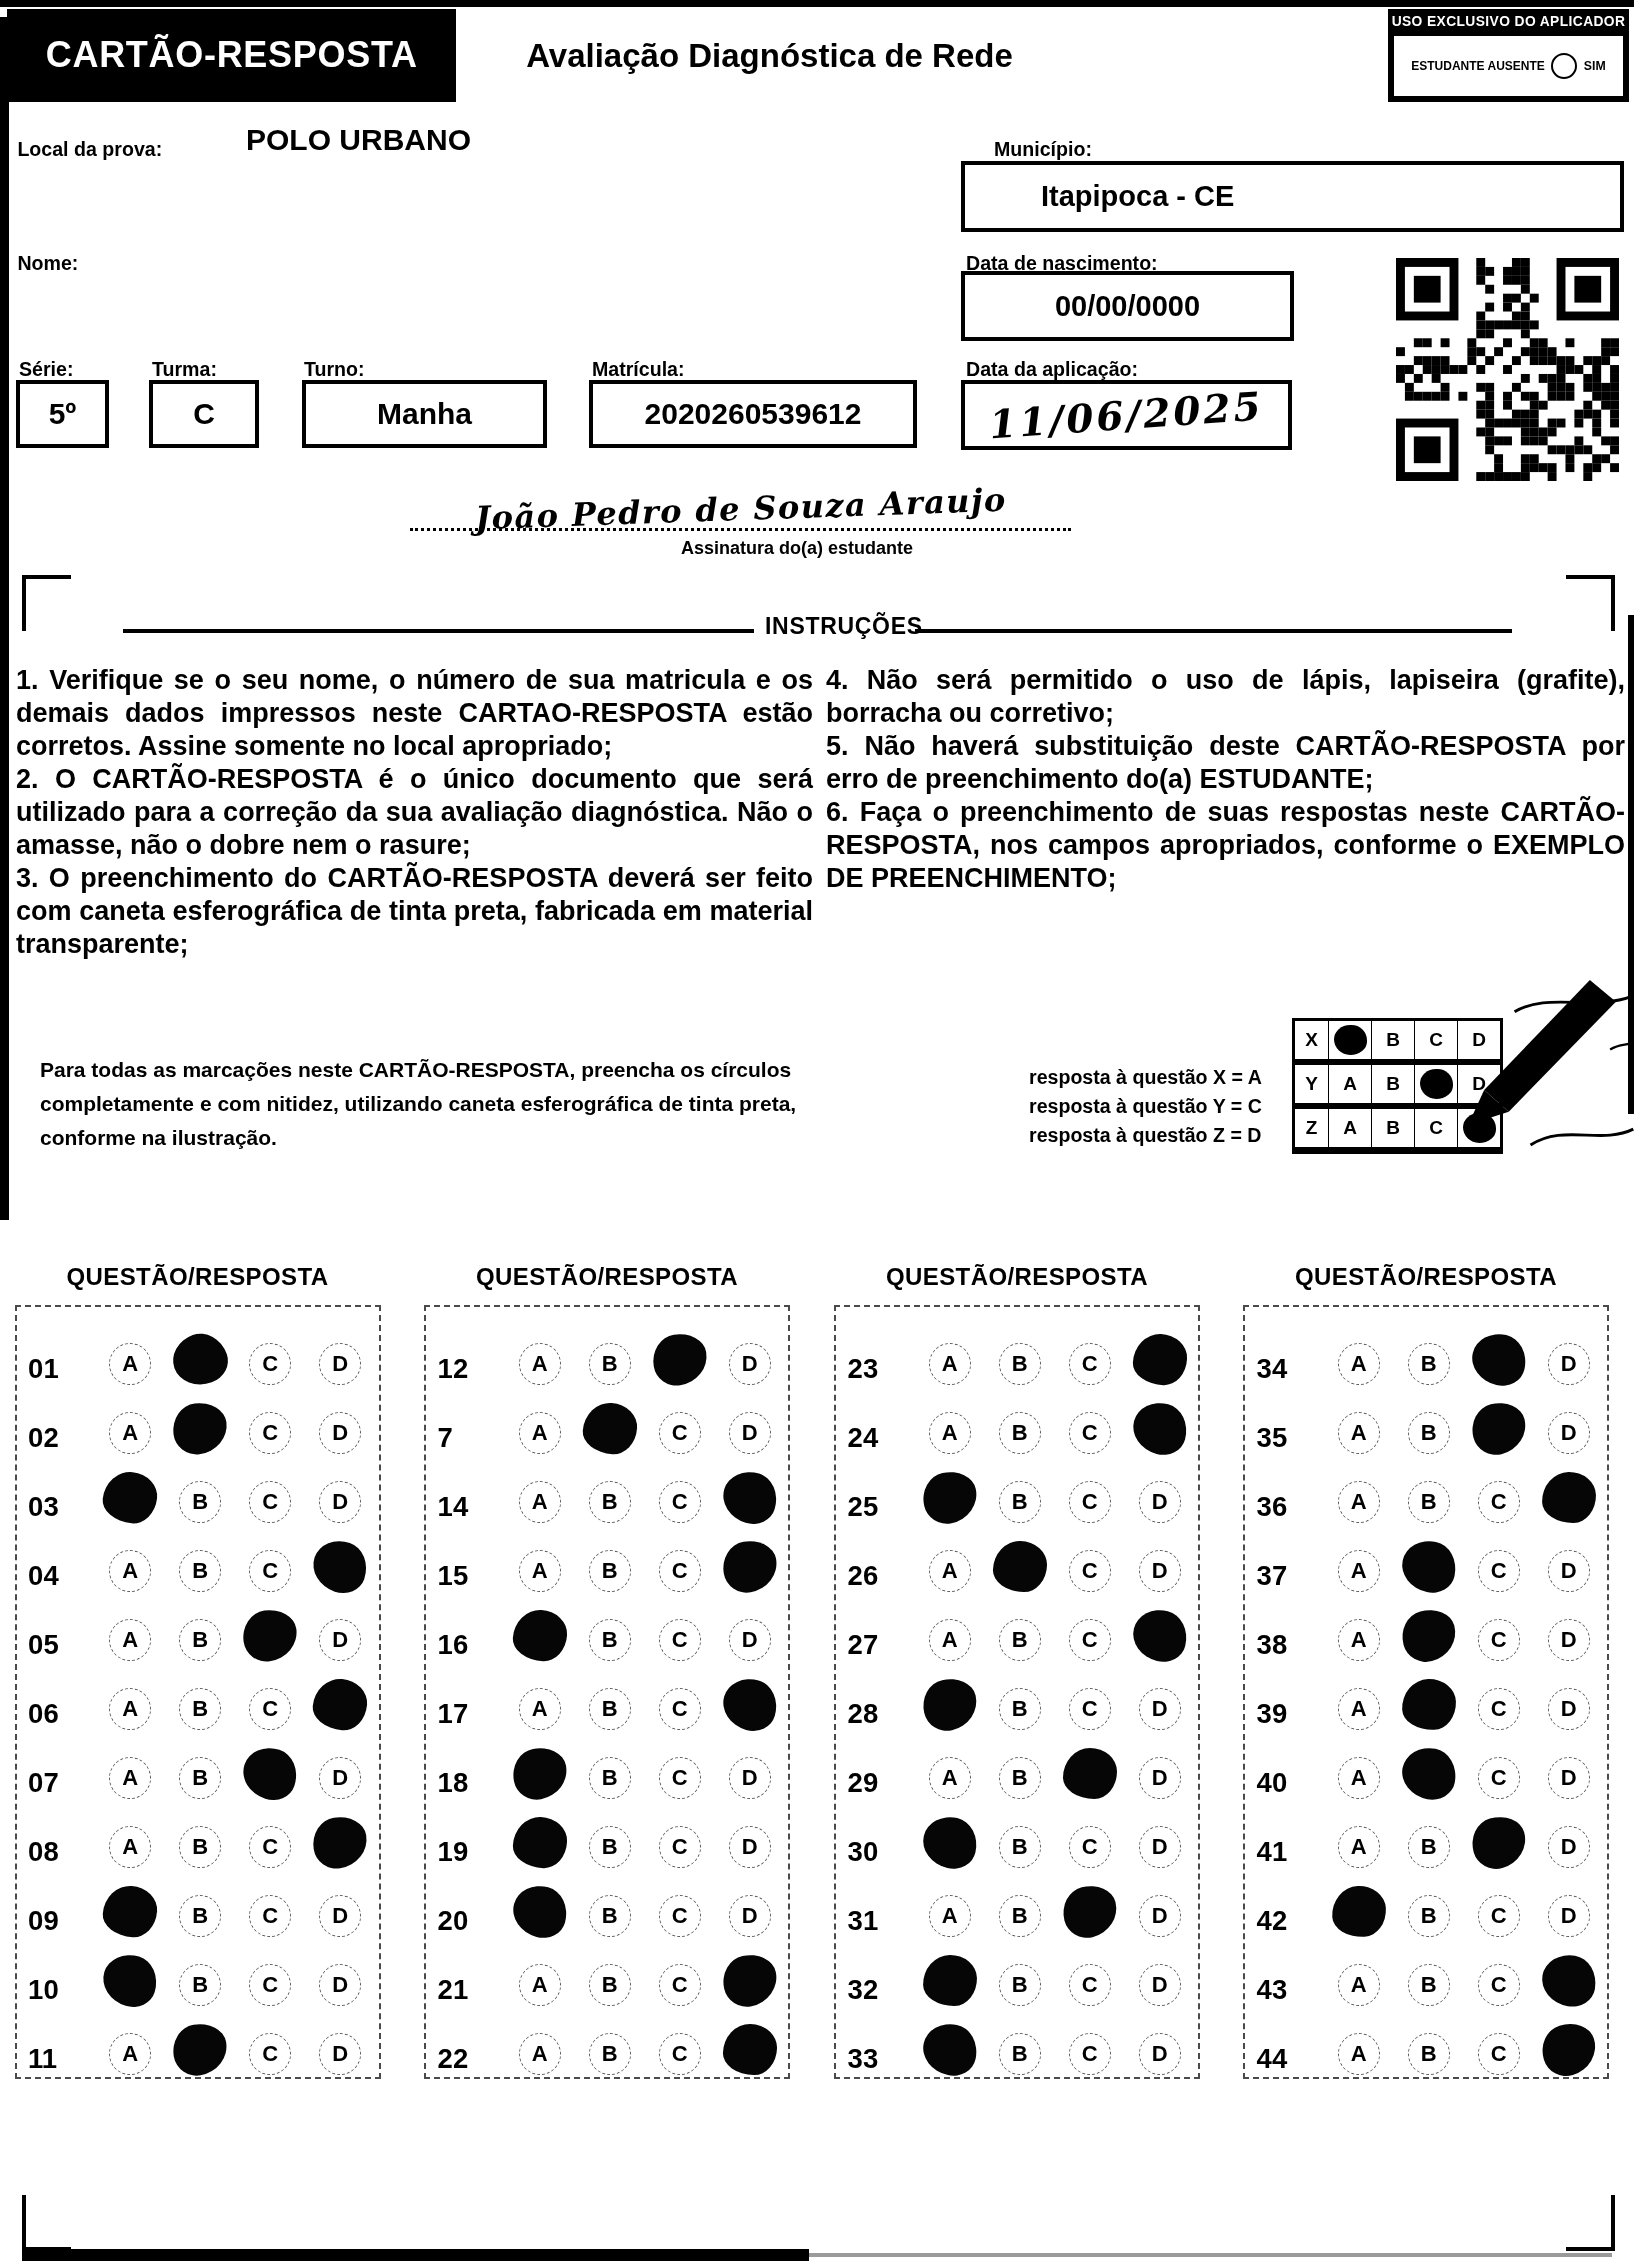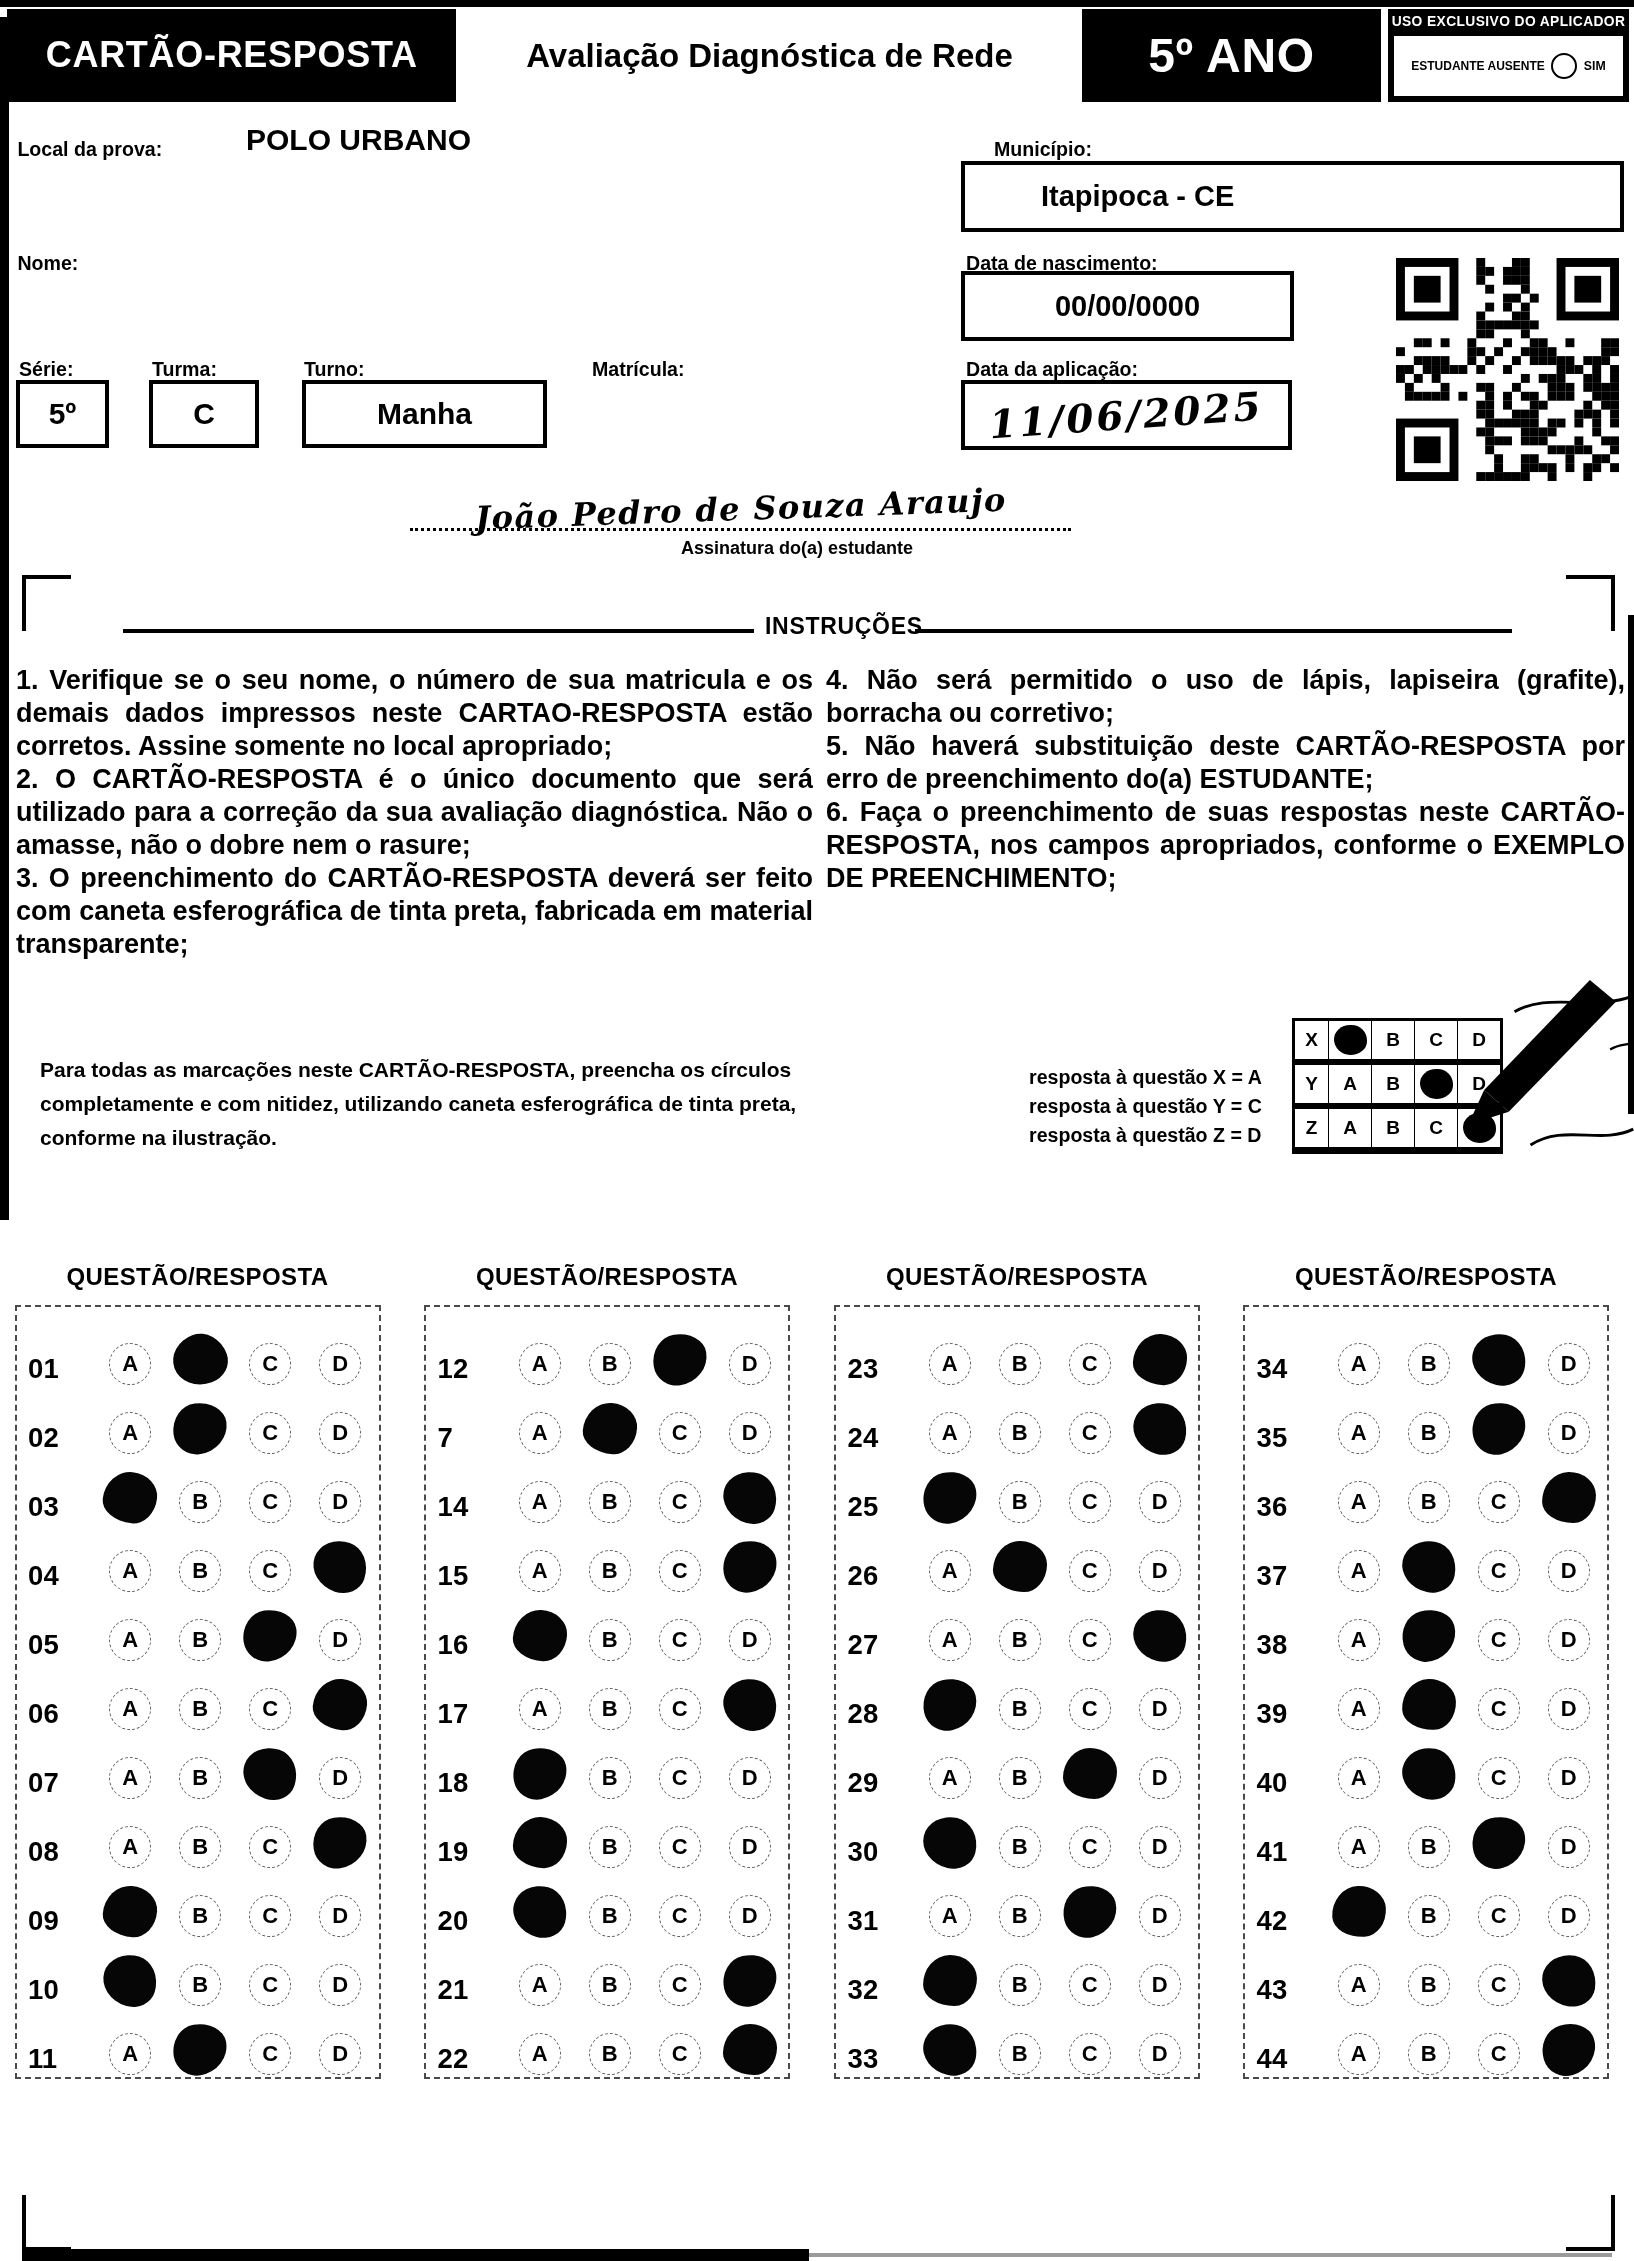--- a/index.html
+++ b/index.html
@@ -80,23 +80,20 @@
   <div class="top-strip"></div>
   <div class="left-strip"></div>
   <div class="right-strip"></div>
 
   <div class="hdr-black" style="left:7.2px;top:8.7px;width:449px;height:93px;">
     <span>CARTÃO-RESPOSTA</span>
   </div>
   <div class="hdr-white" style="left:465px;top:11.6px;width:609px;height:88px;">
     <span>Avaliação Diagnóstica de Rede</span>
   </div>
-  <div class="hdr-black grade" style="left:1082px;top:8.7px;width:299px;height:93px;">
-    <span>5º ANO</span>
-  </div>
   <div class="hdr-panel" style="left:1388px;top:8.7px;width:241px;height:93px;">
     <div class="hdr-panel-label">USO EXCLUSIVO DO APLICADOR</div>
     <div class="absent-box">
       <span class="absent-label">ESTUDANTE AUSENTE</span>
       <span class="absent-circle"></span>
       <span class="absent-sim">SIM</span>
     </div>
   </div>
 
   <div class="flabel" style="left:17.4px;top:138px;">Local da prova:</div>
@@ -110,20 +107,23 @@
   </div>
   <div class="flabel" style="left:152px;top:358px;">Turma:</div>
   <div class="fbox center" style="left:149px;top:380px;width:110px;height:68px;font-size:30px;">
     <span>C</span>
   </div>
   <div class="flabel" style="left:304px;top:358px;">Turno:</div>
   <div class="fbox center" style="left:302px;top:380px;width:245px;height:68px;font-size:30px;">
     <span>Manha</span>
   </div>
   <div class="flabel" style="left:592px;top:358px;">Matrícula:</div>
+  <div class="fbox center" style="left:589px;top:380px;width:328px;height:68px;font-size:30px;">
+    <span>2020260539612</span>
+  </div>
 
   <div class="flabel" style="left:966px;top:138px;margin-left:28px;">Município:</div>
   <div class="fbox" style="left:961px;top:161px;width:663px;height:71px;padding-left:76px;font-size:29px;">
     <span>Itapipoca - CE</span>
   </div>
   <div class="flabel" style="left:966px;top:252px;">Data de nascimento:</div>
   <div class="fbox center" style="left:961px;top:271px;width:333px;height:70px;font-size:29px;">
     <span>00/00/0000</span>
   </div>
   <div class="flabel" style="left:966px;top:358px;">Data da aplicação:</div>

